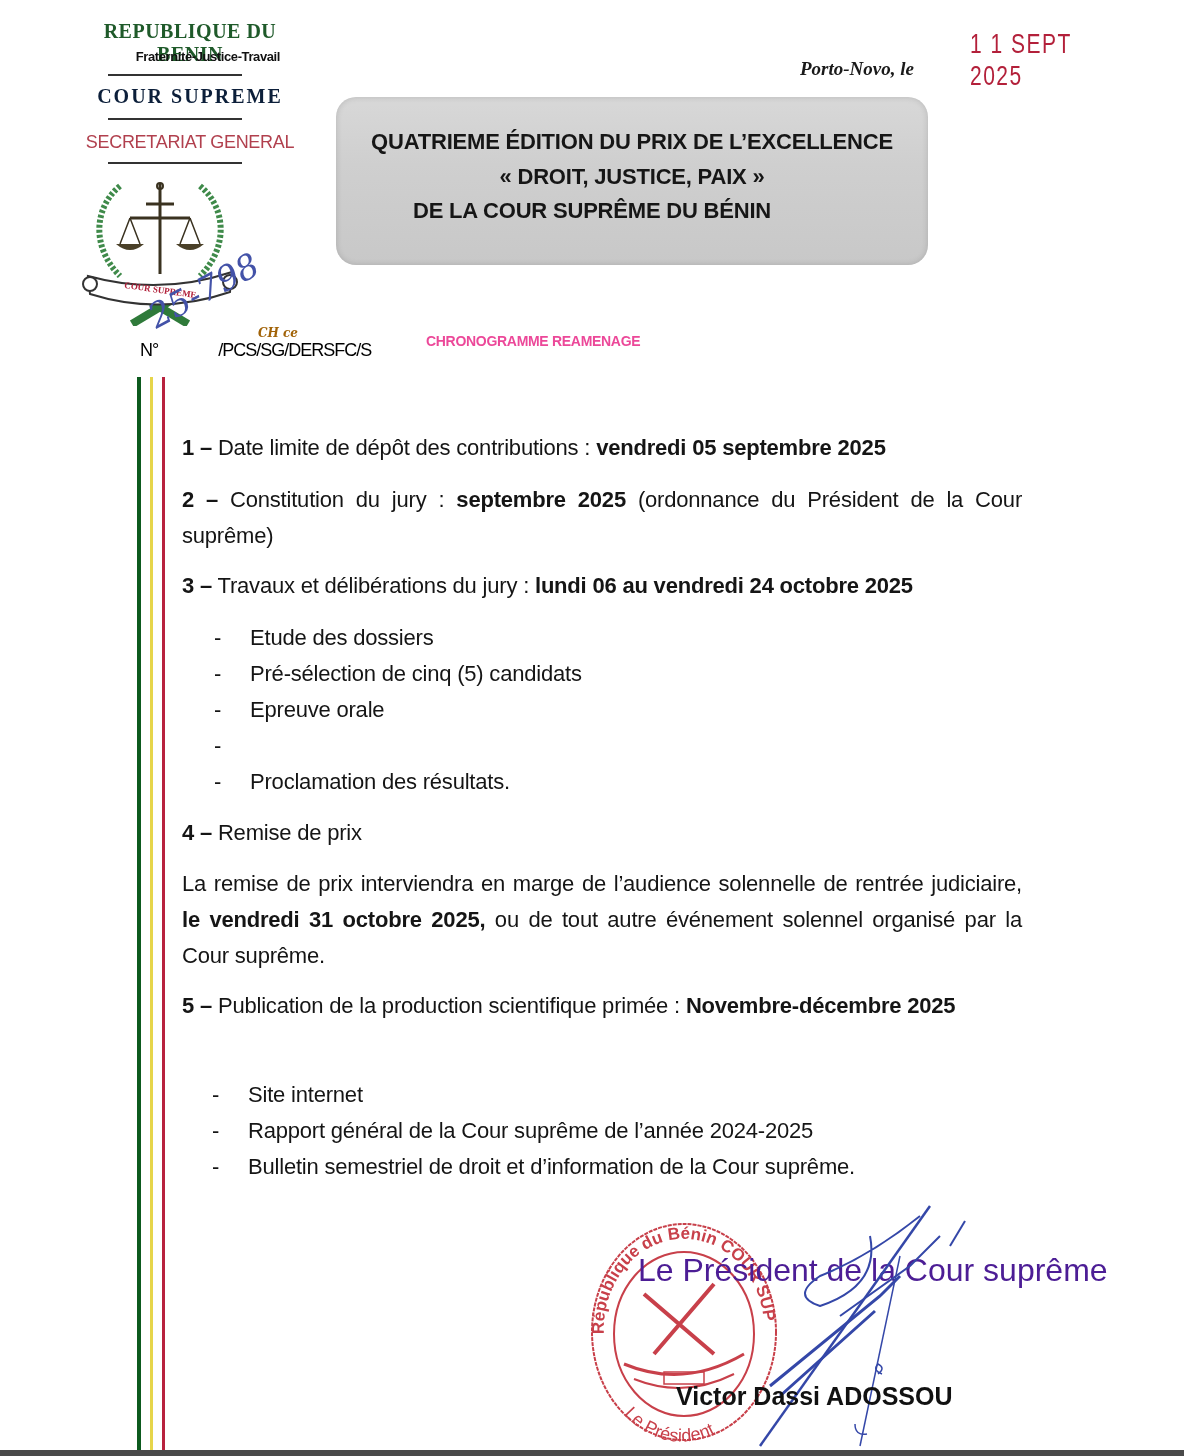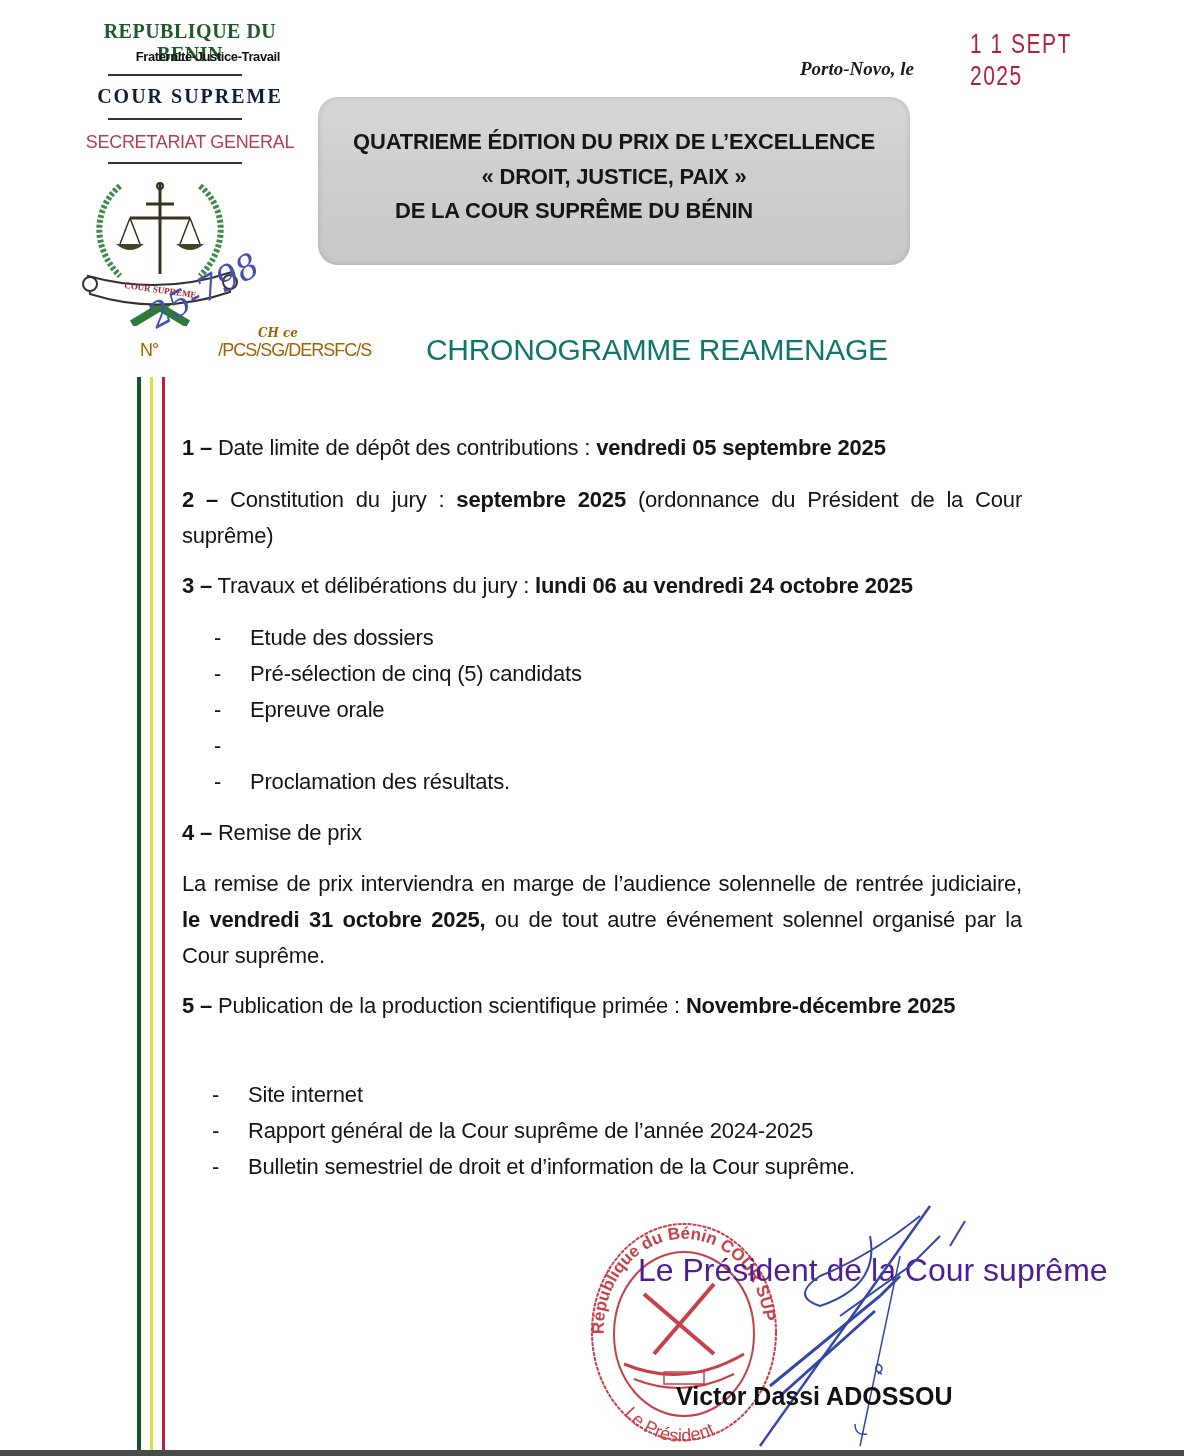--- a/index.html
+++ b/index.html
@@ -23,37 +23,37 @@
       font-size: 18px; color: #b1404e; letter-spacing: -0.3px; }
 
     
     .place { left: 800px; top: 22px; font-family: "Liberation Serif", serif;
       font-style: italic; font-weight: bold; font-size: 19px; color: #1a1a1a; margin-top: 36px; }
     .date { left: 970px; top: 28px; font-family: "Liberation Sans Narrow", "Liberation Sans", sans-serif;
       font-size: 28px; color: #b3203a; transform: scaleX(0.75); transform-origin: left center;
       letter-spacing: 2px; }
 
     
-    .titlebox { left: 318px; top: 97px; width: 592px; height: 168px; border-radius: 20px;
+    .titlebox { left: 336px; top: 97px; width: 592px; height: 168px; border-radius: 20px;
       background: linear-gradient(180deg, #d8d8d8 0%, #cfcfcf 40%, #c8c8c8 100%);
       box-shadow: inset 0 0 6px rgba(0,0,0,0.15); }
     .titleline { position: absolute; left: 0; width: 100%; text-align: center;
       font-weight: bold; font-size: 22px; color: #161616; letter-spacing: -0.2px; }
 
     
     .emblem { left: 80px; top: 176px; width: 160px; height: 150px; }
 
     
-    .ref { left: 140px; top: 340px; font-size: 18px; color: #a16207; letter-spacing: -1px; text-align: center; }
+    .ref { left: 140px; top: 340px; font-size: 18px; color: #000000; letter-spacing: -1px; text-align: center; }
     .ref-hand { left: 160px; top: 296px; font-family: "DejaVu Serif", serif; font-style: italic;
       font-size: 34px; color: #4352a8; transform: rotate(-28deg); transform-origin: left bottom; }
     .ref-hand2 { left: 258px; top: 326px; font-family: "DejaVu Serif", serif; font-style: italic;
       font-size: 12px; color: #a16207; font-weight: bold; }
 
-    .chrono { left: 426px; top: 333px; font-weight: normal; font-size: 30px; color: #0f766e; letter-spacing: -0.3px; }
+    .chrono { left: 426px; top: 333px; font-weight: bold; font-size: 14px; color: #ec4899; letter-spacing: -0.3px; }
 
     
     .stripe { top: 377px; bottom: 0; width: 3px; }
     .s-green { left: 137px; background: #0d5a1e; width: 4px; }
     .s-yellow { left: 150px; background: #e6d54a; }
     .s-red { left: 162px; background: #b8223e; }
 
     
     .body-text { font-size: 22px; line-height: 36px; color: #151515; letter-spacing: -0.2px; }
     .body-text b { font-weight: bold; }

